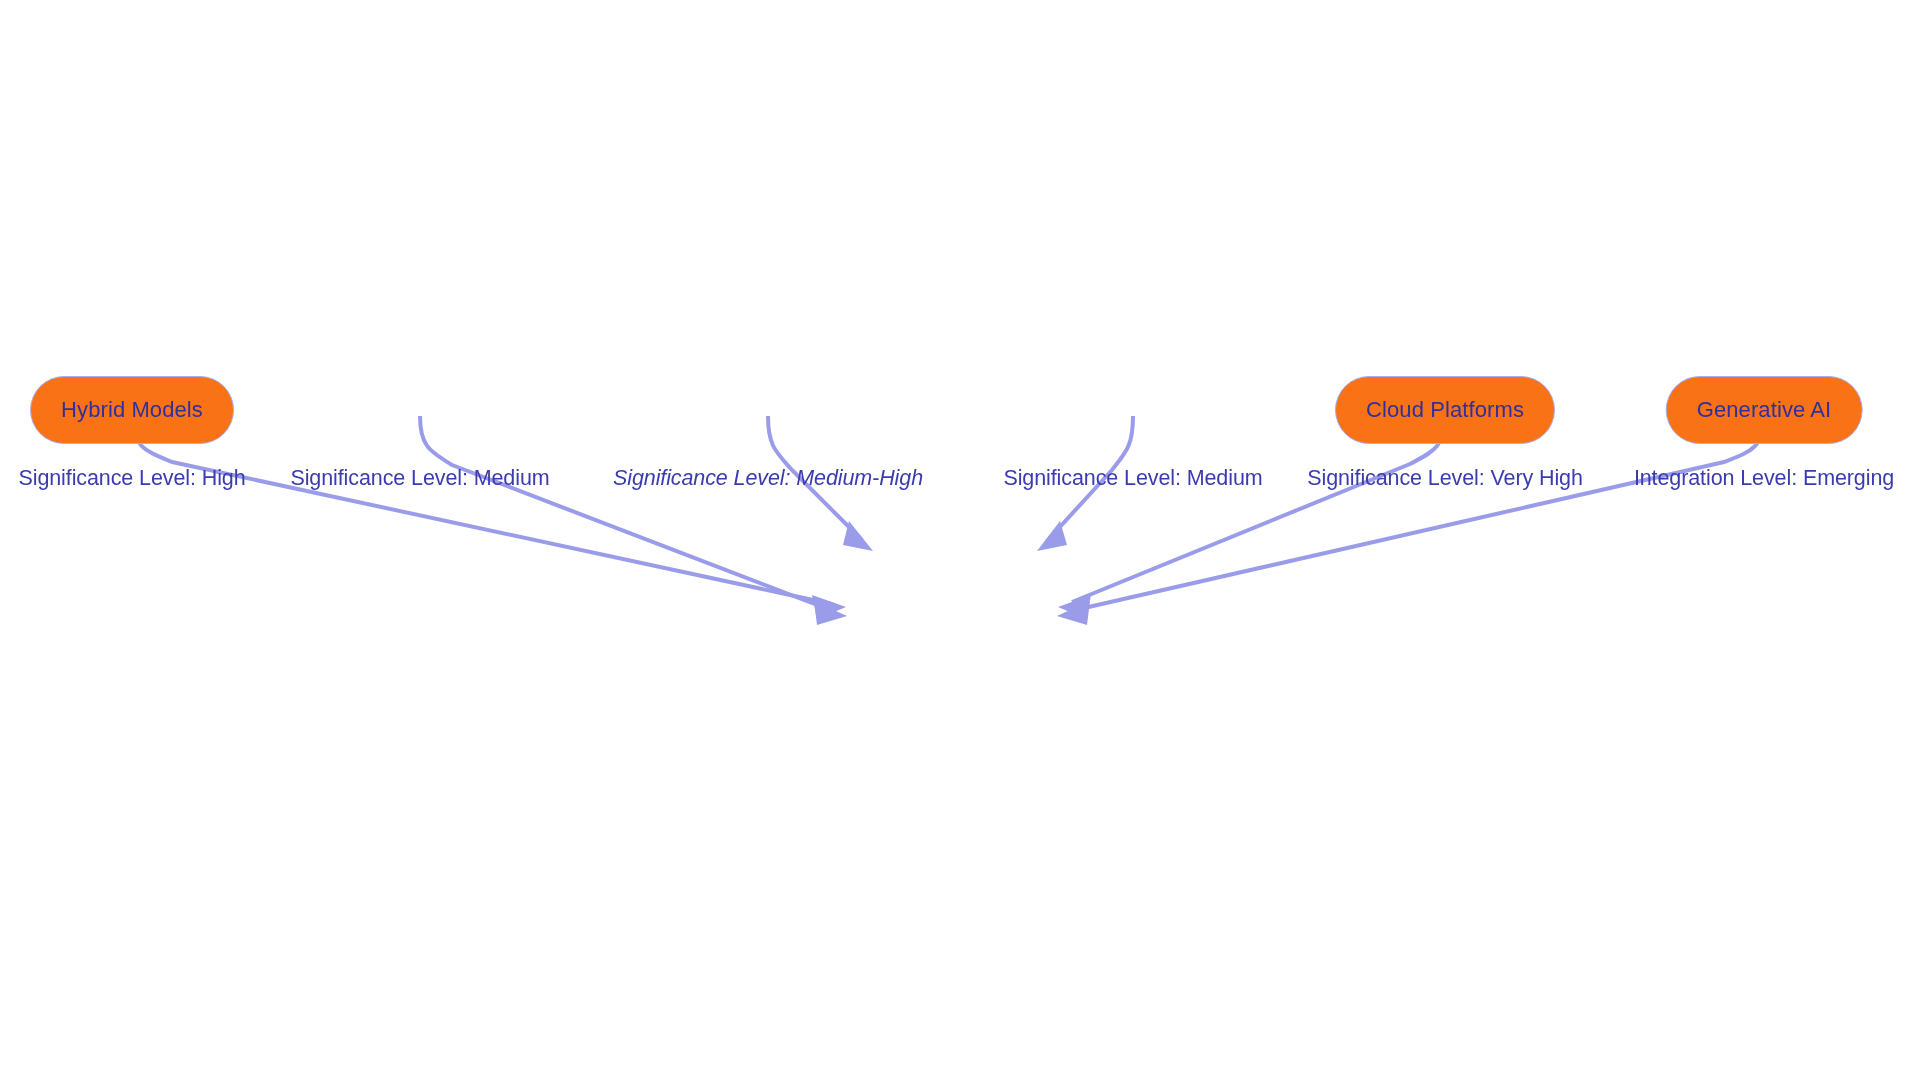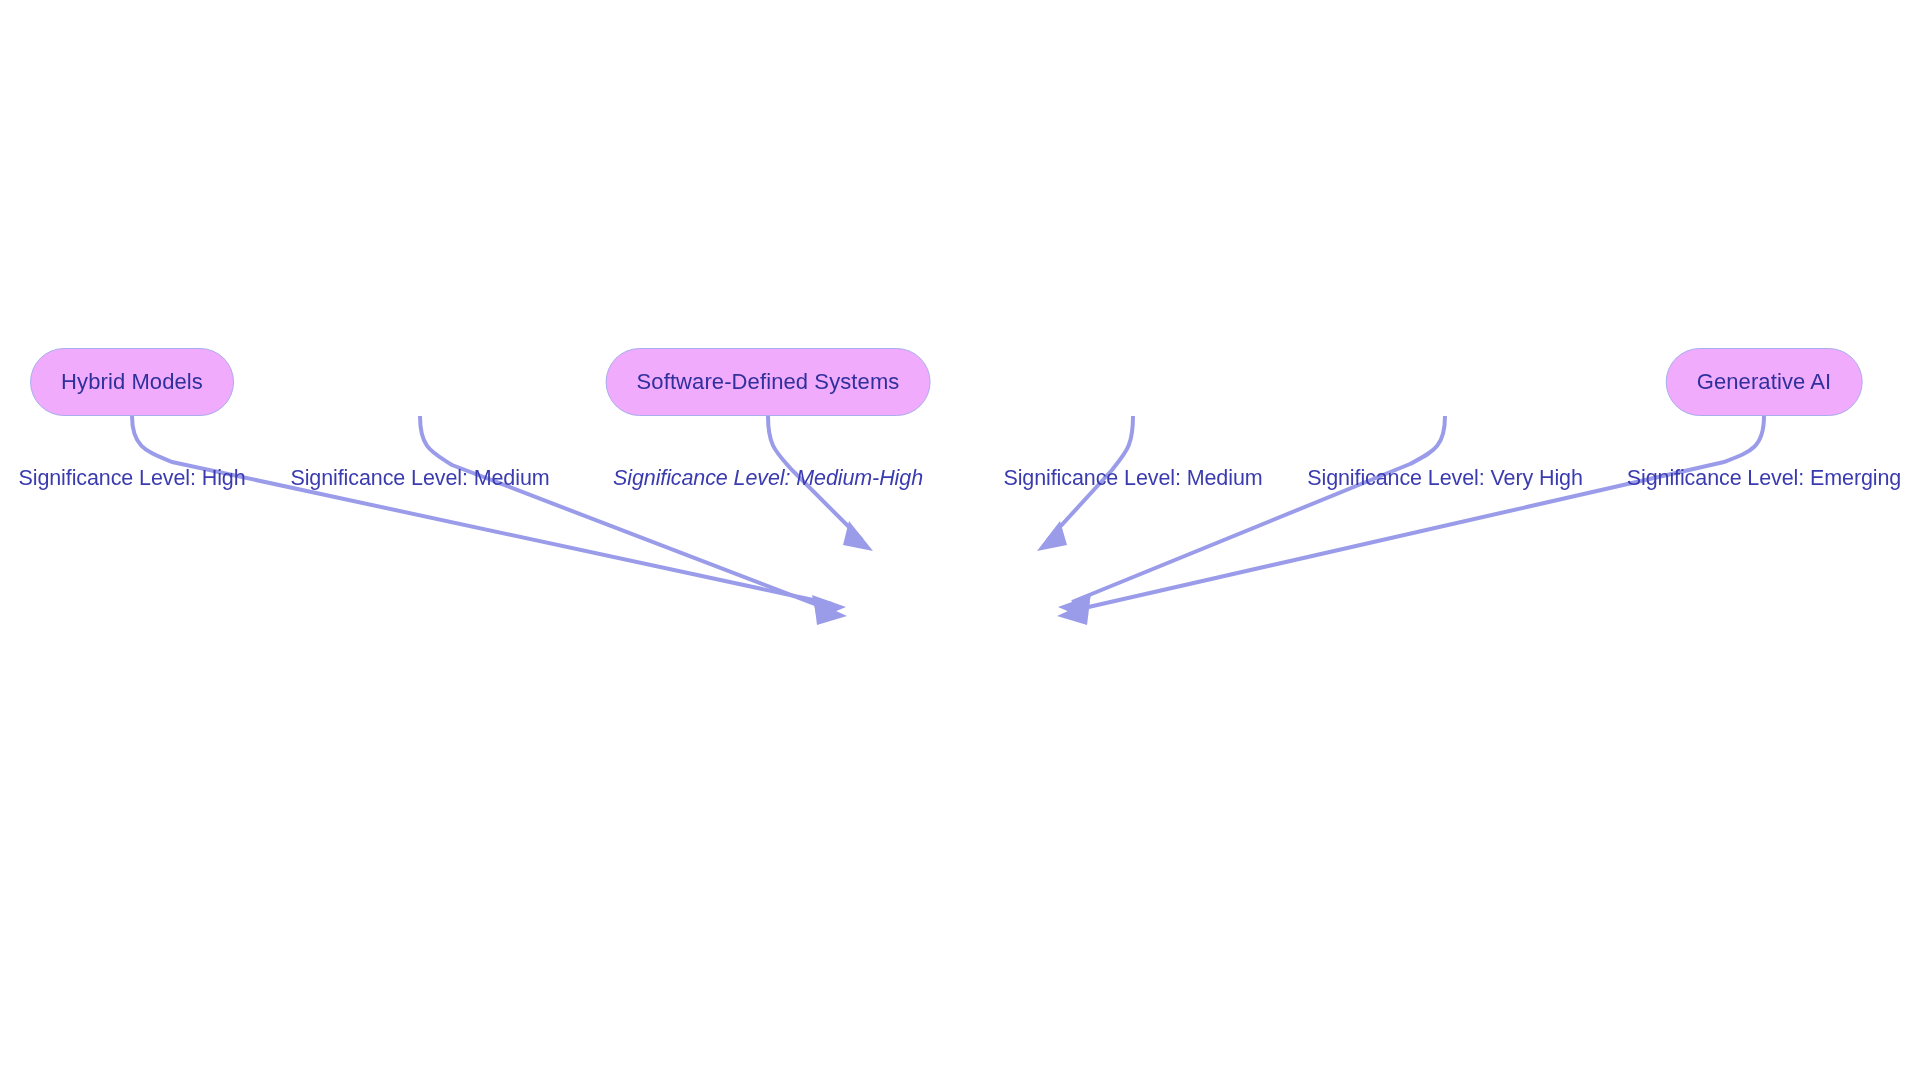--- a/index.html
+++ b/index.html
@@ -36,25 +36,26 @@
   .edge-head {
     fill: #9a9cea;
     stroke: none;
   }
   .node {
     position: absolute;
     box-sizing: border-box;
     display: flex;
     align-items: center;
     justify-content: center;
-    background: #f0abfc;
+    background: #f97316;
     border: 1.4px solid #a9adee;
     color: #30309c;
     white-space: nowrap;
     letter-spacing: 0.1px;
+    margin-top: 28px;
   }
   .node-pill {
     height: 68px;
     border-radius: 34px;
     font-size: 22px;
     padding: 0 30px;
   }
   .node-circle {
     width: 214px;
     height: 214px;
@@ -108,31 +109,31 @@
       <polygon class="edge-head" points="1057,616 1090,601 1087,625"></polygon>
     </g>
 
   </svg>
 
   <div class="node node-pill" style="left:132px; top:382px; transform:translate(-50%,-50%);">
     <span>Hybrid Models</span>
   </div>
 
 
-  <div class="node node-pill" style="left:768px; top:382px; transform:translate(-50%,-50%);">
-    <span>Software-Defined Systems</span>
-  </div>
 
 
+  <div class="node node-pill" style="left:1445px; top:382px; transform:translate(-50%,-50%);">
+    <span>Cloud Platforms</span>
+  </div>
 
   <div class="node node-pill" style="left:1764px; top:382px; transform:translate(-50%,-50%);">
     <span>Generative AI</span>
   </div>
 
 
   <div class="edge-label" style="left:132px; top:478px;">Significance Level: High</div>
   <div class="edge-label" style="left:420px; top:478px;">Significance Level: Medium</div>
   <div class="edge-label" style="left:768px; top:478px;font-style:italic;">Significance Level: Medium-High</div>
   <div class="edge-label" style="left:1133px; top:478px;">Significance Level: Medium</div>
   <div class="edge-label" style="left:1445px; top:478px;">Significance Level: Very High</div>
-  <div class="edge-label" style="left:1764px; top:478px;">Significance Level: Emerging</div>
+  <div class="edge-label" style="left:1764px; top:478px;">Integration Level: Emerging</div>
 
 </div>
 
 </body></html>

